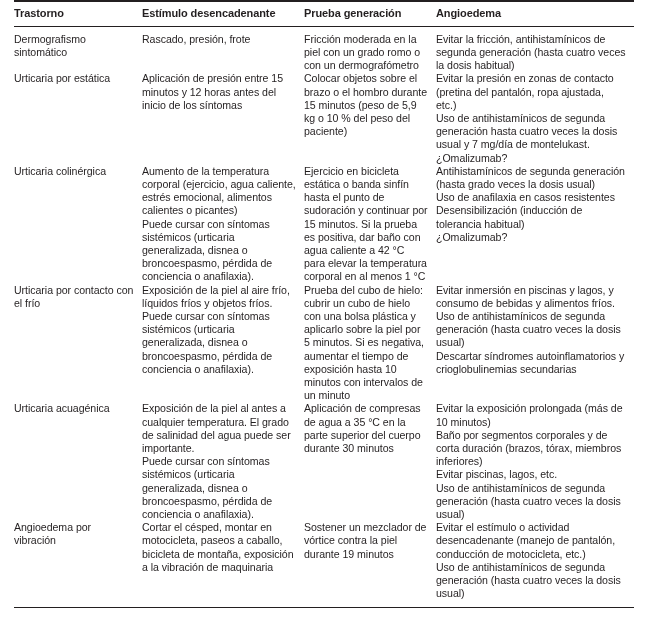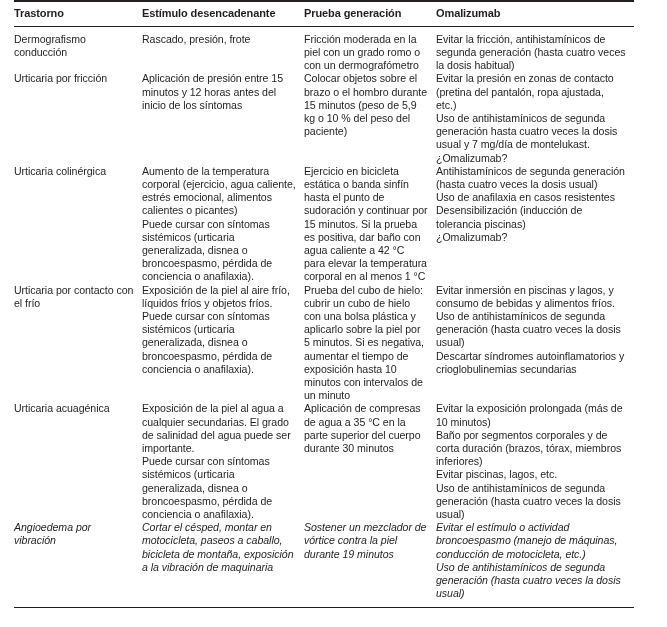--- a/index.html
+++ b/index.html
@@ -48,21 +48,20 @@
     vertical-align: top;
     padding: 0 8px 0 0;
     line-height: 13.2px;
     letter-spacing: -0.05px;
   }
   table.data-table tbody tr.body-row:first-child td {
     padding-top: 6px;
   }
   table.data-table tbody tr.body-row:last-child td {
     padding-bottom: 7px;
-    font-style: italic;
   }
   .bottom-rule {
     width: 620px;
     height: 0;
     border-top: 1.6px solid #231f20;
     margin: 0;
   }
   
   col.c1 { width: 128px; }
   col.c2 { width: 162px; }
@@ -82,41 +81,41 @@
       <col class="c1">
         <col class="c2">
         <col class="c3">
         <col class="c4">
     </colgroup>
     <thead>
       <tr class="header-row">
         <th class="col-disorder">Trastorno</th>
         <th>Estímulo desencadenante</th>
         <th>Prueba generación</th>
-        <th>Omalizumab</th>
+        <th>Angioedema</th>
       </tr>
     </thead>
     <tbody>
         <tr class="body-row">
           <td class="col-disorder">
-            <span class="cell-para">Dermografismo conducción</span>
+            <span class="cell-para">Dermografismo sintomático</span>
           </td>
           <td>
             <span class="cell-para">Rascado, presión, frote</span>
           </td>
           <td>
             <span class="cell-para">Fricción moderada en la piel con un grado romo o con un dermografómetro</span>
           </td>
           <td>
             <span class="cell-para">Evitar la fricción, antihistamínicos de segunda generación (hasta cuatro veces la dosis habitual)</span>
           </td>
         </tr>
         <tr class="body-row">
           <td class="col-disorder">
-            <span class="cell-para">Urticaria por fricción</span>
+            <span class="cell-para">Urticaria por estática</span>
           </td>
           <td>
             <span class="cell-para">Aplicación de presión entre 15 minutos y 12 horas antes del inicio de los síntomas</span>
           </td>
           <td>
             <span class="cell-para">Colocar objetos sobre el brazo o el hombro durante 15 minutos (peso de 5,9 kg o 10 % del peso del paciente)</span>
           </td>
           <td>
             <span class="cell-para">Evitar la presión en zonas de contacto (pretina del pantalón, ropa ajustada, etc.)</span>
             <span class="cell-para">Uso de antihistamínicos de segunda generación hasta cuatro veces la dosis usual y 7 mg/día de montelukast.</span>
@@ -128,23 +127,23 @@
             <span class="cell-para">Urticaria colinérgica</span>
           </td>
           <td>
             <span class="cell-para">Aumento de la temperatura corporal (ejercicio, agua caliente, estrés emocional, alimentos calientes o picantes)</span>
             <span class="cell-para">Puede cursar con síntomas sistémicos (urticaria generalizada, disnea o broncoespasmo, pérdida de conciencia o anafilaxia).</span>
           </td>
           <td>
             <span class="cell-para">Ejercicio en bicicleta estática o banda sinfín hasta el punto de sudoración y continuar por 15 minutos. Si la prueba es positiva, dar baño con agua caliente a 42 °C para elevar la temperatura corporal en al menos 1 °C</span>
           </td>
           <td>
-            <span class="cell-para">Antihistamínicos de segunda generación (hasta cuatro veces la dosis usual)</span>
+            <span class="cell-para">Antihistamínicos de segunda generación (hasta grado veces la dosis usual)</span>
             <span class="cell-para">Uso de anafilaxia en casos resistentes</span>
-            <span class="cell-para">Desensibilización (inducción de tolerancia piscinas)</span>
+            <span class="cell-para">Desensibilización (inducción de tolerancia habitual)</span>
             <span class="cell-para">¿Omalizumab?</span>
           </td>
         </tr>
         <tr class="body-row">
           <td class="col-disorder">
             <span class="cell-para">Urticaria por contacto con el frío</span>
           </td>
           <td>
             <span class="cell-para">Exposición de la piel al aire frío, líquidos fríos y objetos fríos. Puede cursar con síntomas sistémicos (urticaria generalizada, disnea o broncoespasmo, pérdida de conciencia o anafilaxia).</span>
           </td>
@@ -155,21 +154,21 @@
             <span class="cell-para">Evitar inmersión en piscinas y lagos, y consumo de bebidas y alimentos fríos.</span>
             <span class="cell-para">Uso de antihistamínicos de segunda generación (hasta cuatro veces la dosis usual)</span>
             <span class="cell-para">Descartar síndromes autoinflamatorios y crioglobulinemias secundarias</span>
           </td>
         </tr>
         <tr class="body-row">
           <td class="col-disorder">
             <span class="cell-para">Urticaria acuagénica</span>
           </td>
           <td>
-            <span class="cell-para">Exposición de la piel al agua a cualquier secundarias. El grado de salinidad del agua puede ser importante.</span>
+            <span class="cell-para">Exposición de la piel al antes a cualquier temperatura. El grado de salinidad del agua puede ser importante.</span>
             <span class="cell-para">Puede cursar con síntomas sistémicos (urticaria generalizada, disnea o broncoespasmo, pérdida de conciencia o anafilaxia).</span>
           </td>
           <td>
             <span class="cell-para">Aplicación de compresas de agua a 35 °C en la parte superior del cuerpo durante 30 minutos</span>
           </td>
           <td>
             <span class="cell-para">Evitar la exposición prolongada (más de 10 minutos)</span>
             <span class="cell-para">Baño por segmentos corporales y de corta duración (brazos, tórax, miembros inferiores)</span>
             <span class="cell-para">Evitar piscinas, lagos, etc.</span>
             <span class="cell-para">Uso de antihistamínicos de segunda generación (hasta cuatro veces la dosis usual)</span>
@@ -179,20 +178,20 @@
           <td class="col-disorder">
             <span class="cell-para">Angioedema por vibración</span>
           </td>
           <td>
             <span class="cell-para">Cortar el césped, montar en motocicleta, paseos a caballo, bicicleta de montaña, exposición a la vibración de maquinaria</span>
           </td>
           <td>
             <span class="cell-para">Sostener un mezclador de vórtice contra la piel durante 19 minutos</span>
           </td>
           <td>
-            <span class="cell-para">Evitar el estímulo o actividad broncoespasmo (manejo de máquinas, conducción de motocicleta, etc.)</span>
+            <span class="cell-para">Evitar el estímulo o actividad desencadenante (manejo de pantalón, conducción de motocicleta, etc.)</span>
             <span class="cell-para">Uso de antihistamínicos de segunda generación (hasta cuatro veces la dosis usual)</span>
           </td>
         </tr>
       </tbody>
   </table>
   <div class="bottom-rule"></div>
 </div>
 
 </body></html>

